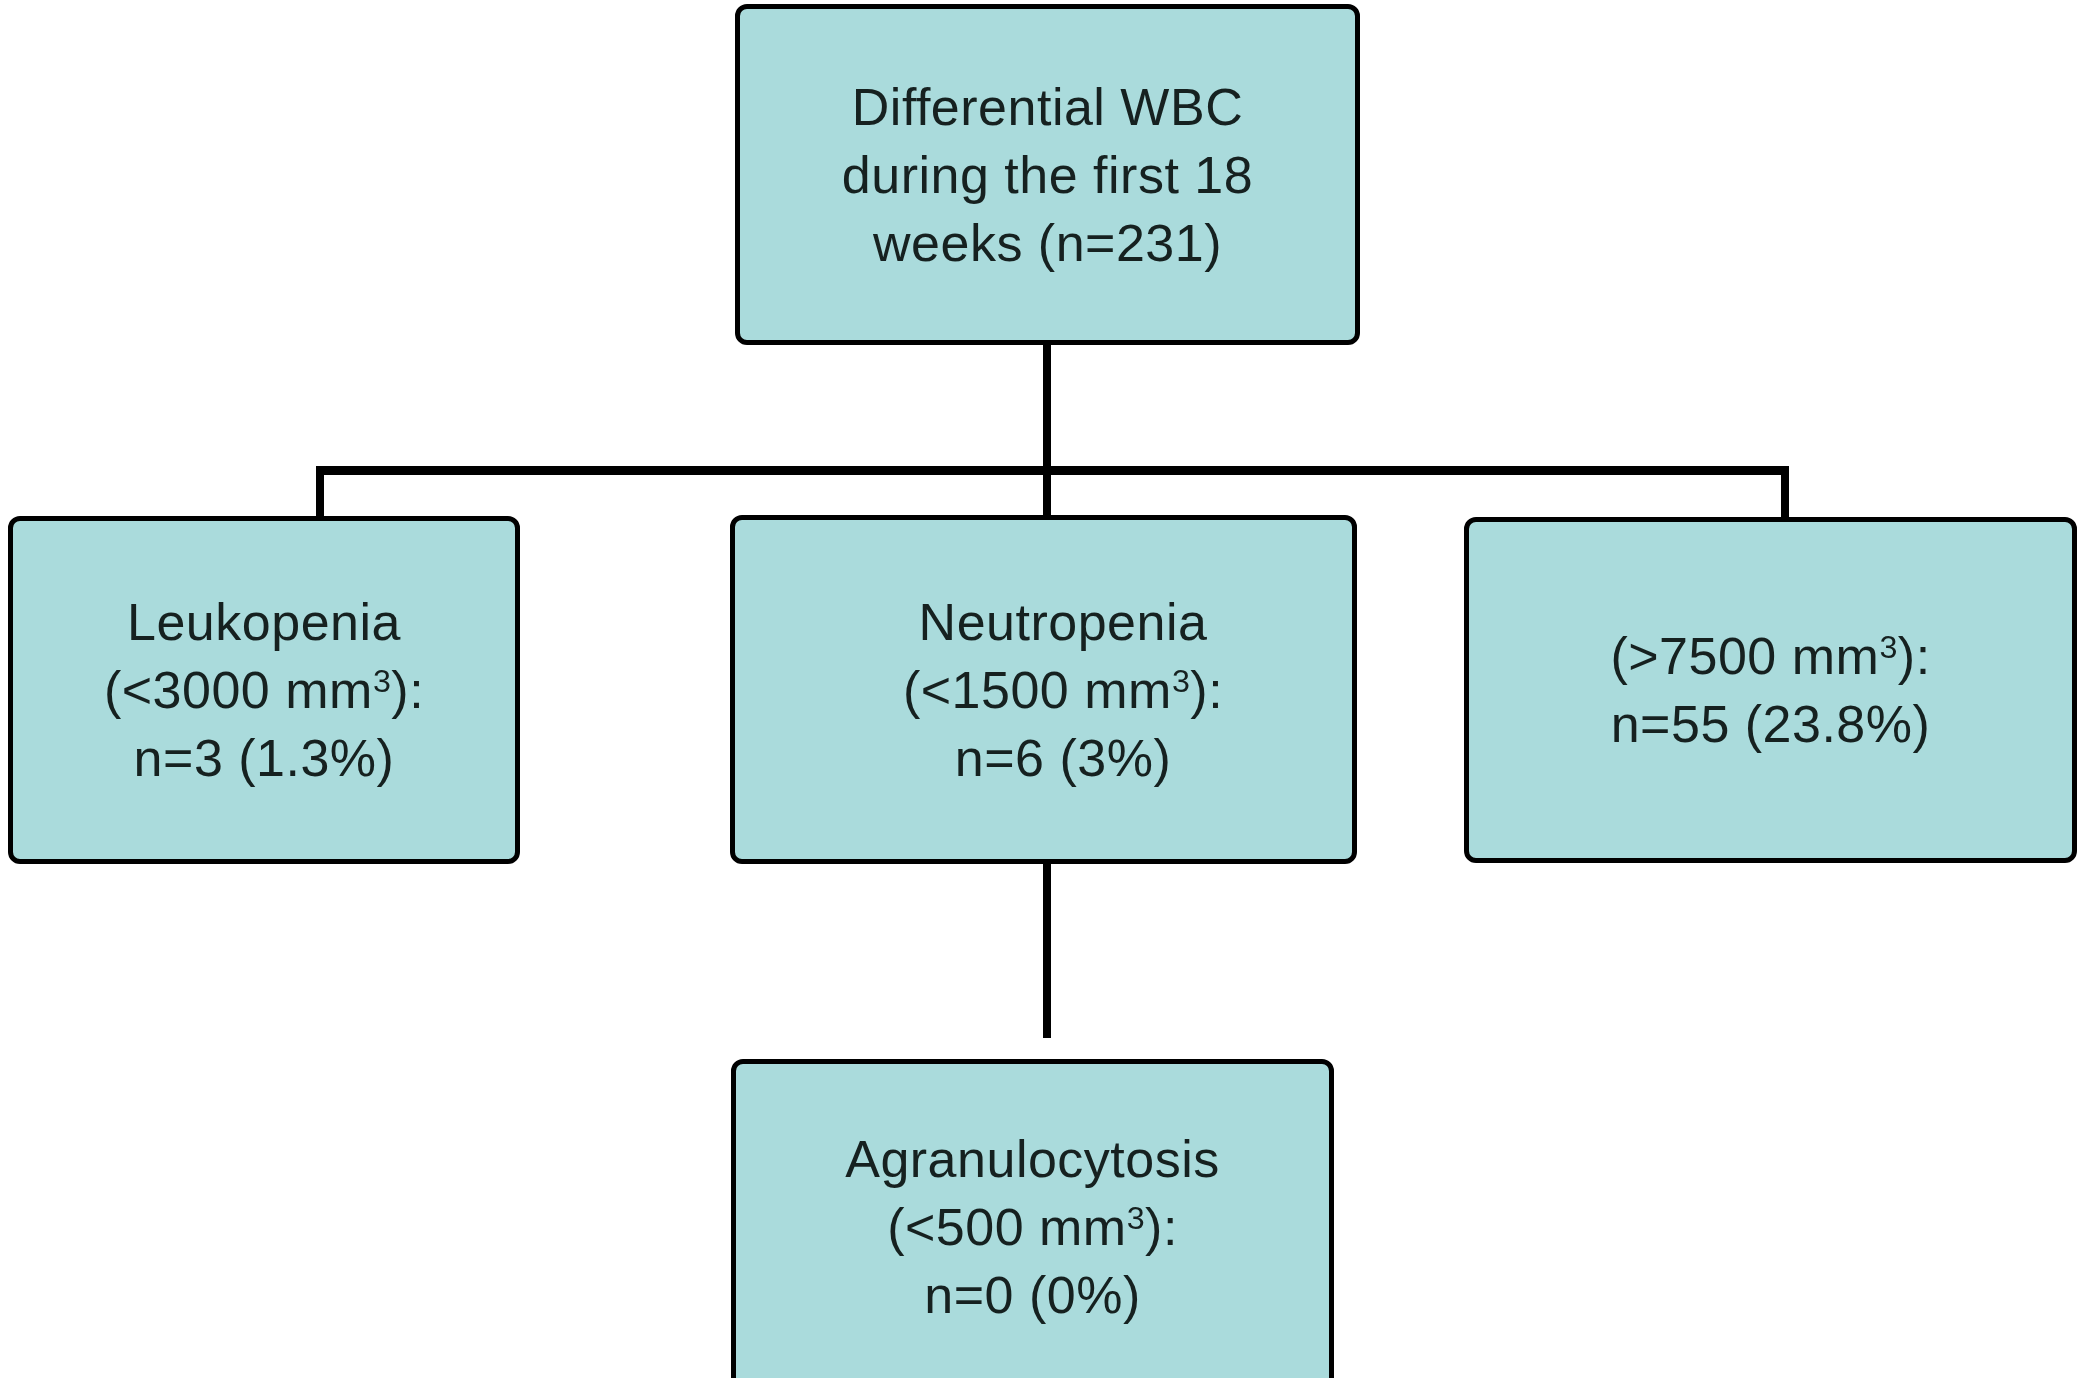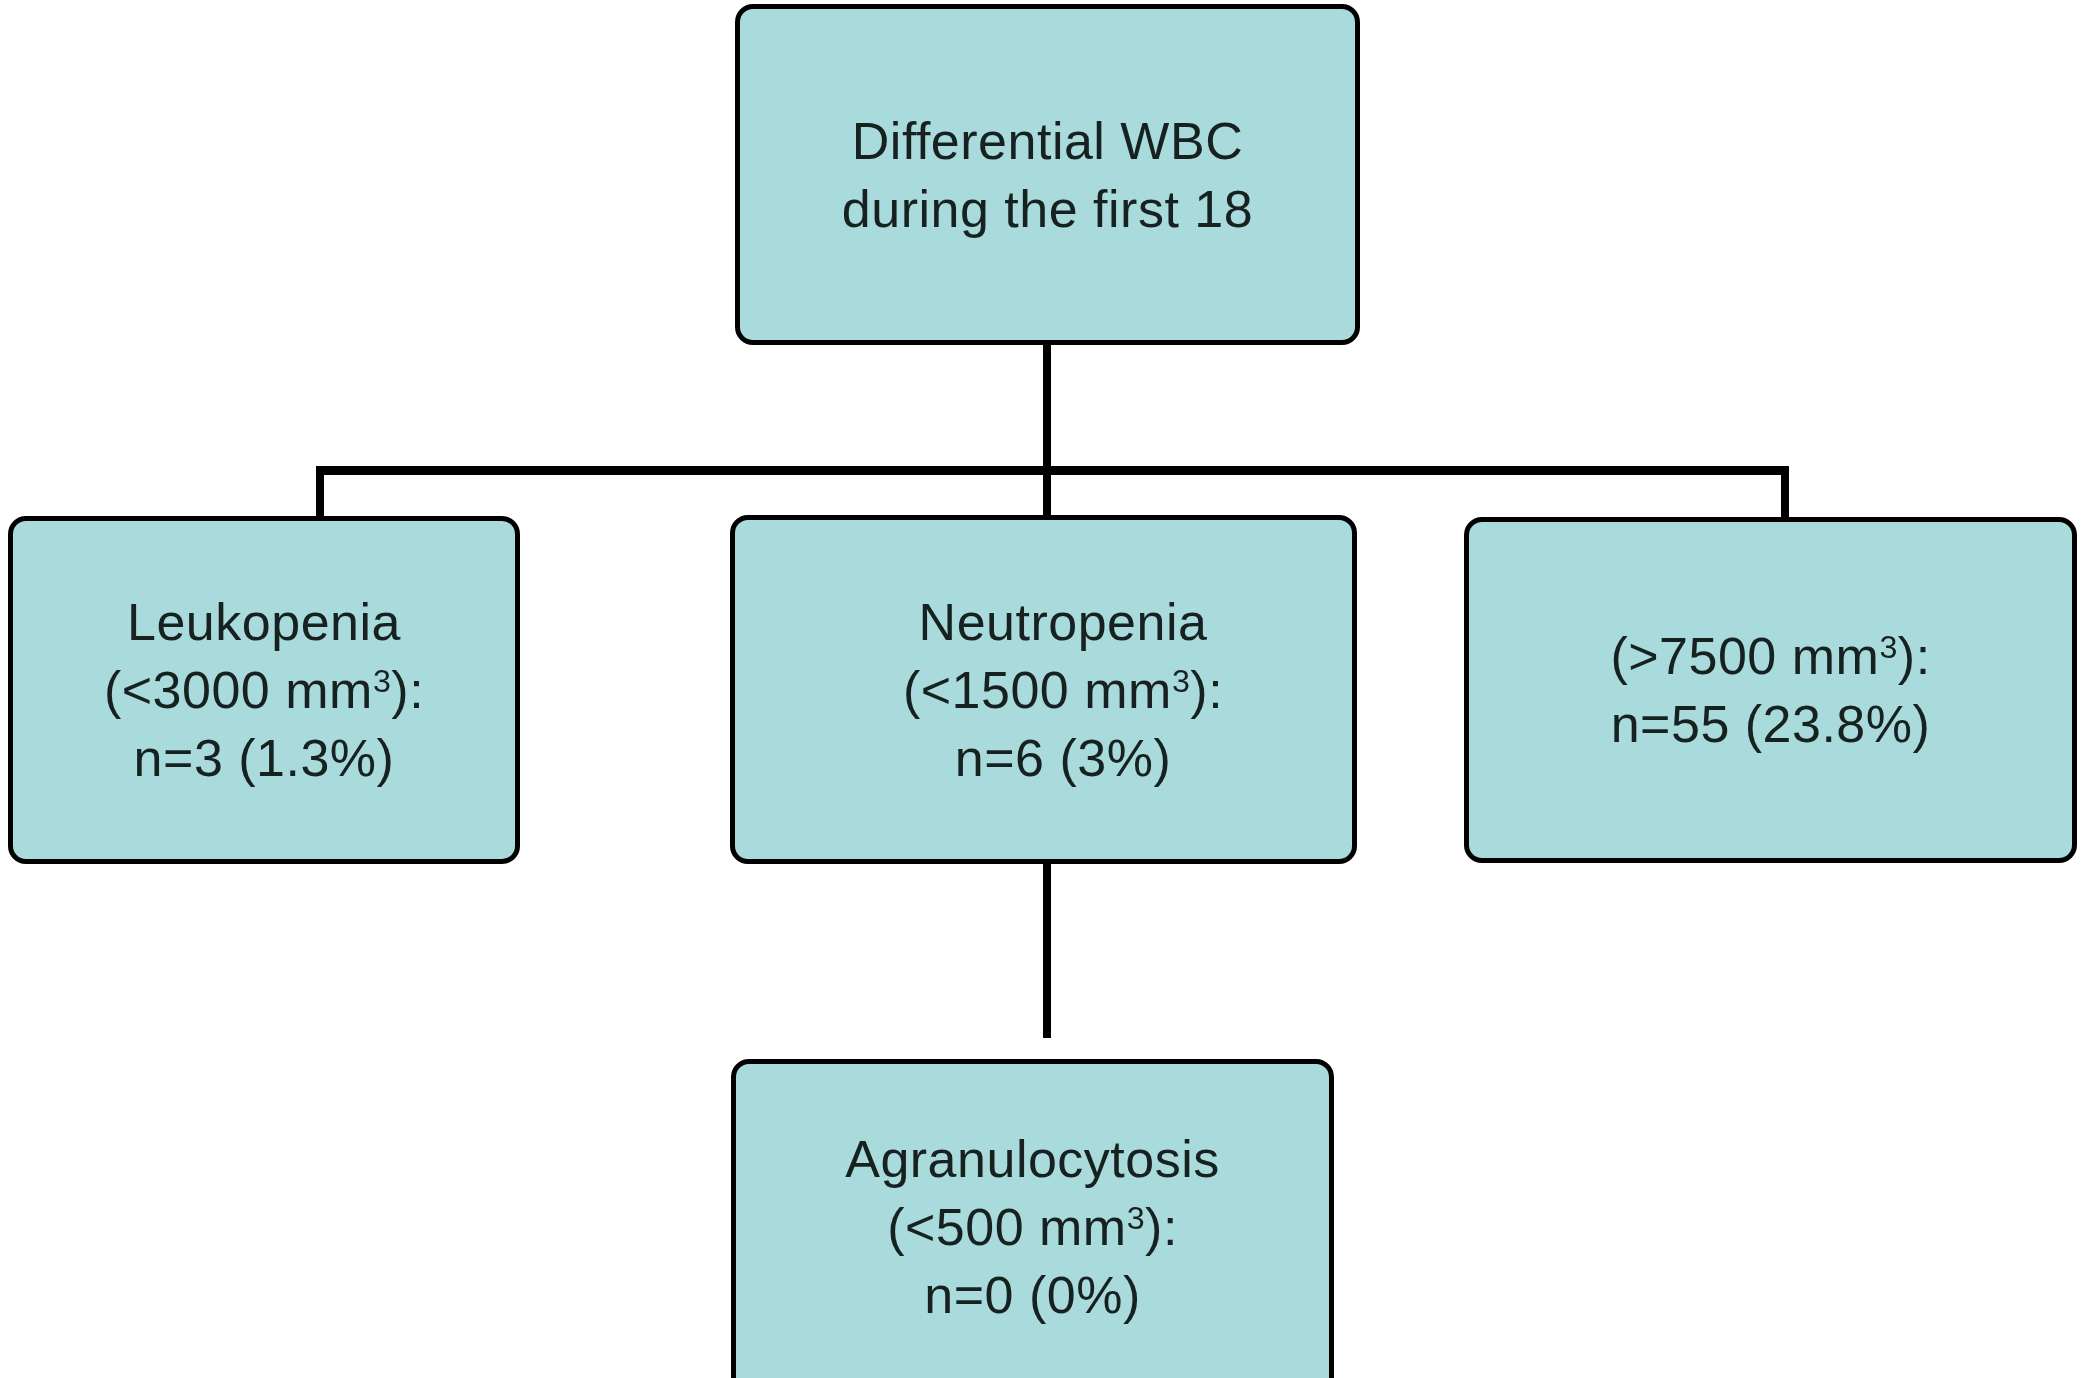--- a/index.html
+++ b/index.html
@@ -13,21 +13,21 @@
     height: 1378px;
     background: var(--bg, #ffffff);
     font-family: "Liberation Sans", "DejaVu Sans", sans-serif;
     overflow: hidden;
   }
   .node {
     position: absolute;
     box-sizing: border-box;
     background: var(--node-fill, #aadbdc);
     border: 5px solid var(--node-border, #000000);
-    border-radius: 18px;
+    border-radius: 12px;
     display: flex;
     flex-direction: column;
     justify-content: center;
     align-items: center;
     text-align: center;
     color: var(--text, #162120);
     font-size: 52px;
     line-height: 68px;
     letter-spacing: 0.5px;
   }
@@ -61,20 +61,21 @@
 
   <div class="connector" id="conn-root-drop"></div>
   <div class="connector" id="conn-branch-bar"></div>
   <div class="connector" id="conn-left-drop"></div>
   <div class="connector" id="conn-right-drop"></div>
   <div class="connector" id="conn-mid-drop"></div>
 
   <div class="node" id="node-root">
       <div class="line"><span>Differential WBC</span></div>
       <div class="line"><span>during the first 18</span></div>
+      <div class="line"><span>weeks (n=231)</span></div>
     </div>
   <div class="node" id="node-leukopenia">
       <div class="line"><span>Leukopenia</span></div>
       <div class="line"><span>(&lt;3000 mm</span><sup>3</sup><span>):</span></div>
       <div class="line"><span>n=3 (1.3%)</span></div>
     </div>
   <div class="node" id="node-neutropenia">
       <div class="line"><span>Neutropenia</span></div>
       <div class="line"><span>(&lt;1500 mm</span><sup>3</sup><span>):</span></div>
       <div class="line"><span>n=6 (3%)</span></div>

